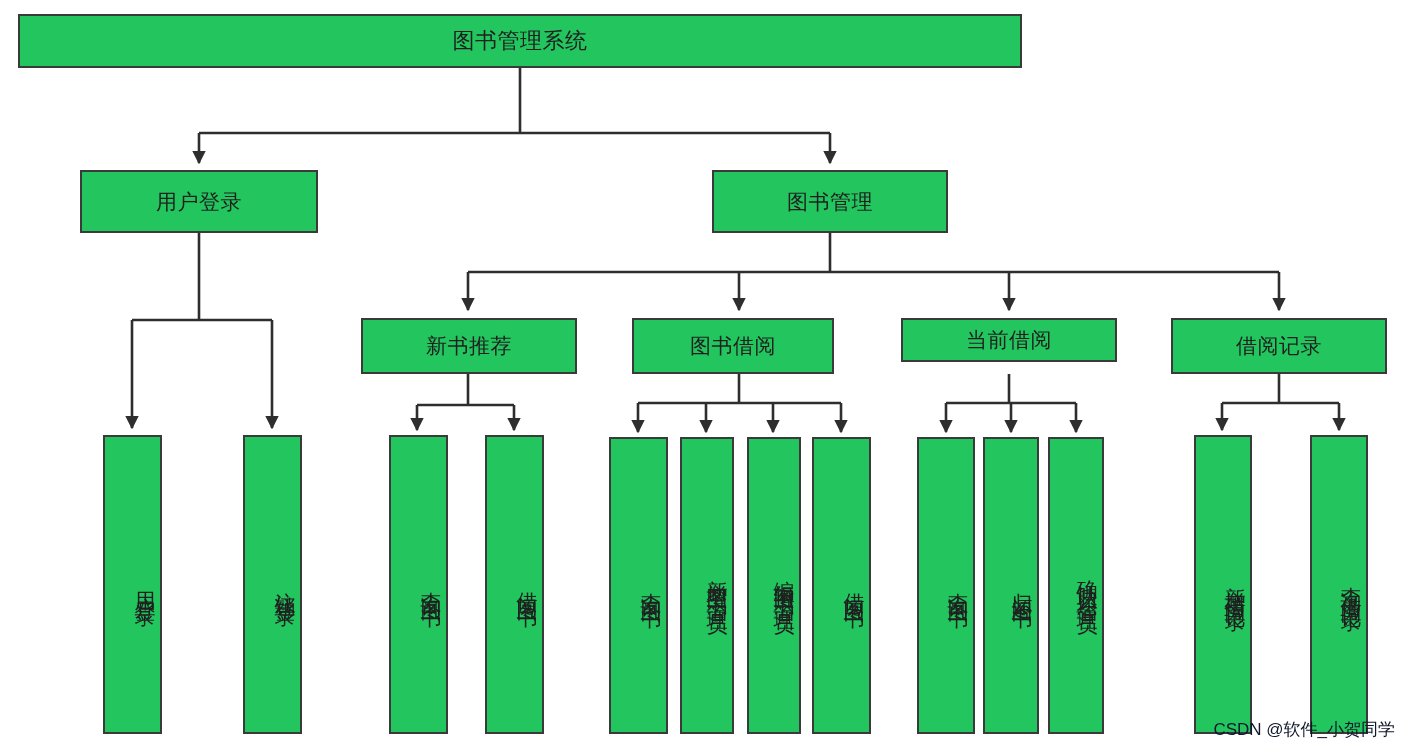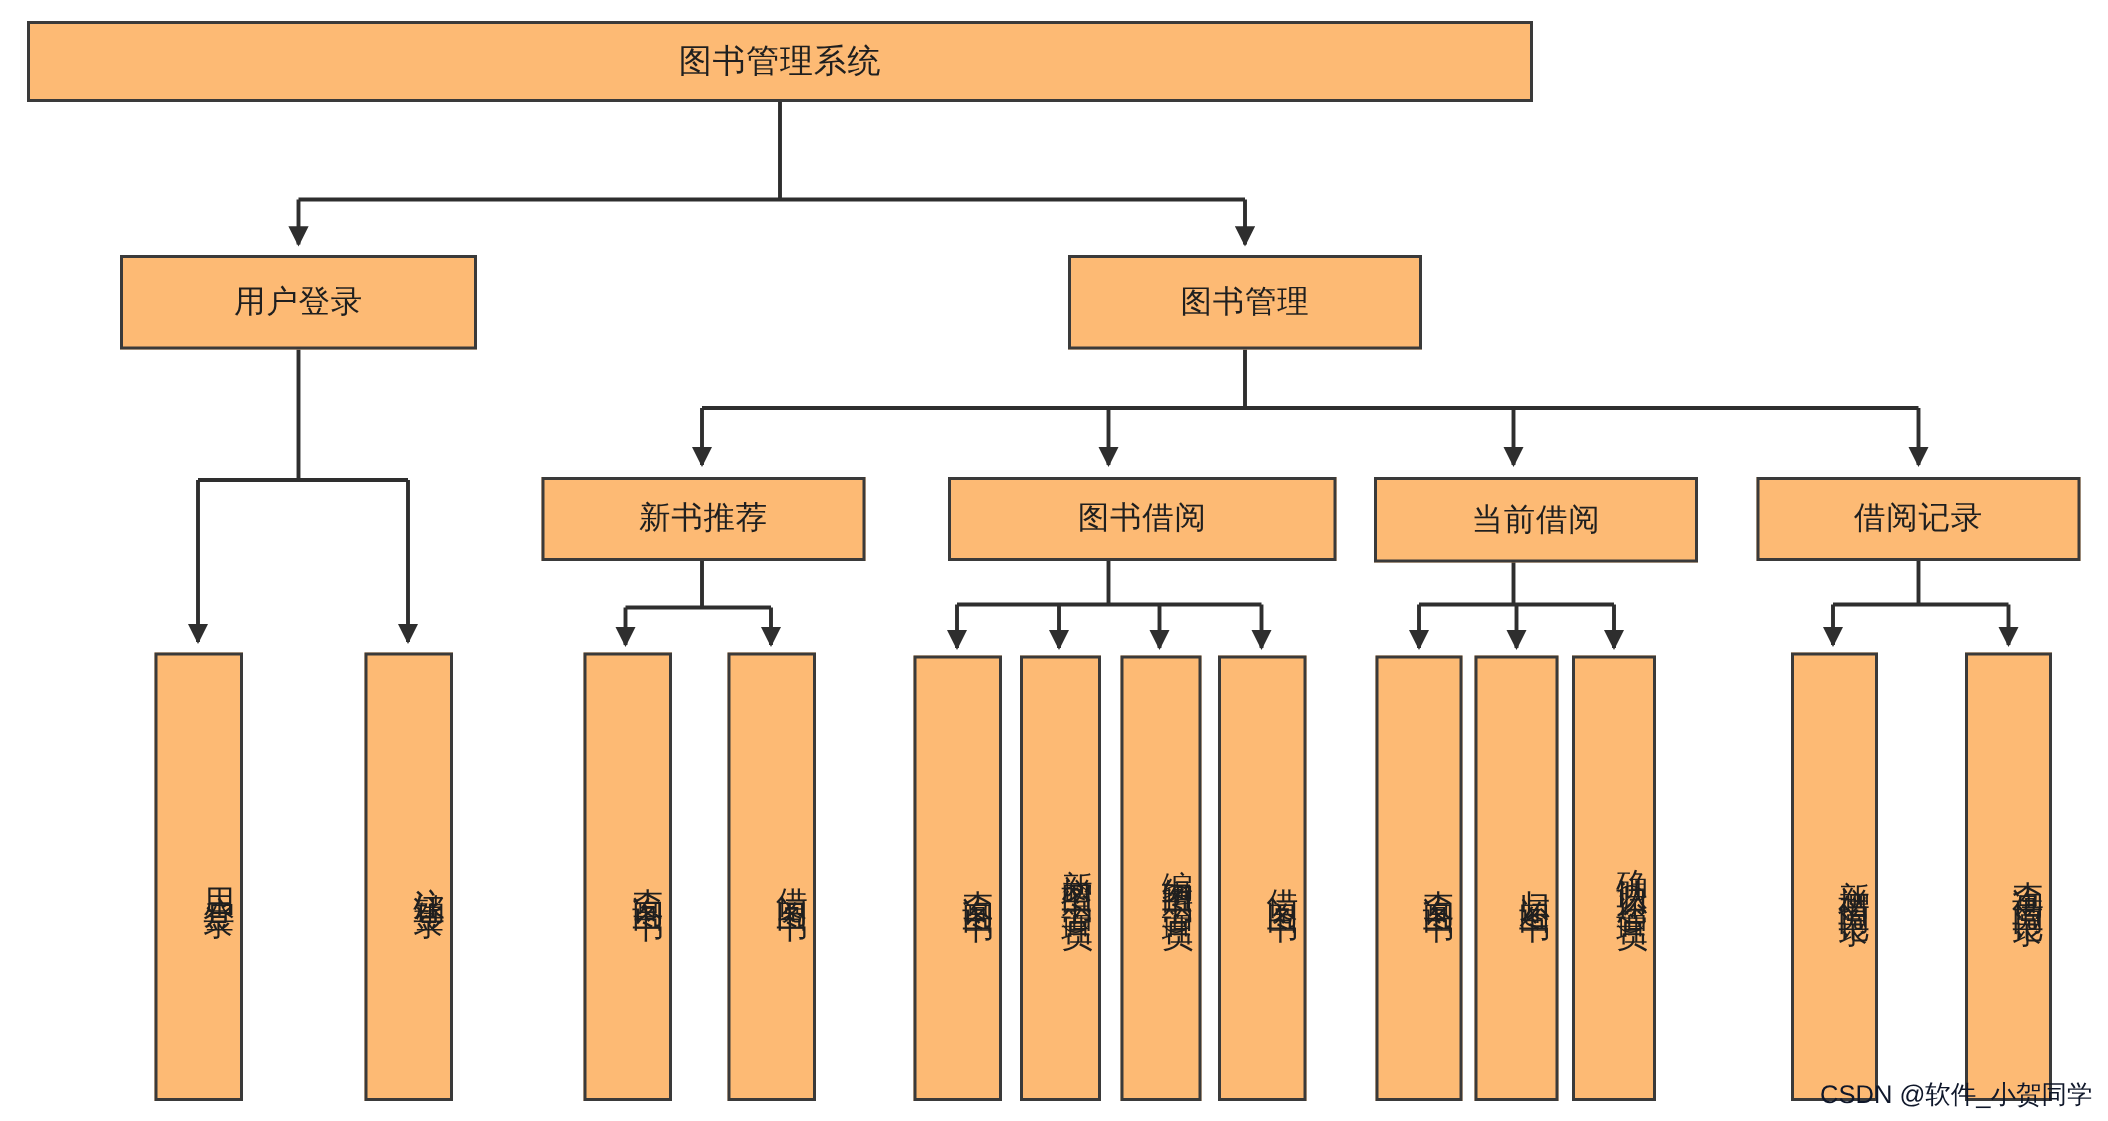--- a/index.html
+++ b/index.html
@@ -7,21 +7,21 @@
     width:1405px;height:747px;overflow:hidden;
     font-family:"Liberation Sans","DejaVu Sans",sans-serif;
     color:#1a1a1a;
   }
   #canvas{position:relative;width:1405px;height:747px;background:#fff;}
   svg.edges{position:absolute;left:0;top:0;width:1405px;height:747px;}
 
   .node{
     position:absolute;
     box-sizing:border-box;
-    background:#fdba74;
+    background:#22c55e;
     border:2px solid #3a3a3a;
     display:flex;
     align-items:center;
     justify-content:center;
     text-align:center;
     color:#1f1f1f;
     letter-spacing:.5px;
   }
   .node.h{ font-size:21px; line-height:1.2; }
   .node.root{ font-size:22px; }
@@ -112,24 +112,24 @@
   <div class="node h" style="left:80px;top:170px;width:238px;height:63px;">
     <span>用户登录</span>
   </div>
   <div class="node h" style="left:361px;top:318px;width:216px;height:56px;">
     <span>新书推荐</span>
   </div>
 
   <div class="node h" style="left:712px;top:170px;width:236px;height:63px;">
     <span>图书管理</span>
   </div>
-  <div class="node h" style="left:632px;top:318px;width:259px;height:56px;">
+  <div class="node h" style="left:632px;top:318px;width:202px;height:56px;">
     <span>图书借阅</span>
   </div>
-  <div class="node h" style="left:901px;top:318px;width:216px;height:57px;margin-left:15px;">
+  <div class="node h" style="left:901px;top:318px;width:216px;height:44px;">
     <span>当前借阅</span>
   </div>
   <div class="node h" style="left:1171px;top:318px;width:216px;height:56px;">
     <span>借阅记录</span>
   </div>
 
   <div class="node v" style="left:103px;top:435px;width:59px;height:299px;">
     <span class="vtext">用户登录</span>
   </div>
   <div class="node v" style="left:243px;top:435px;width:59px;height:299px;">

